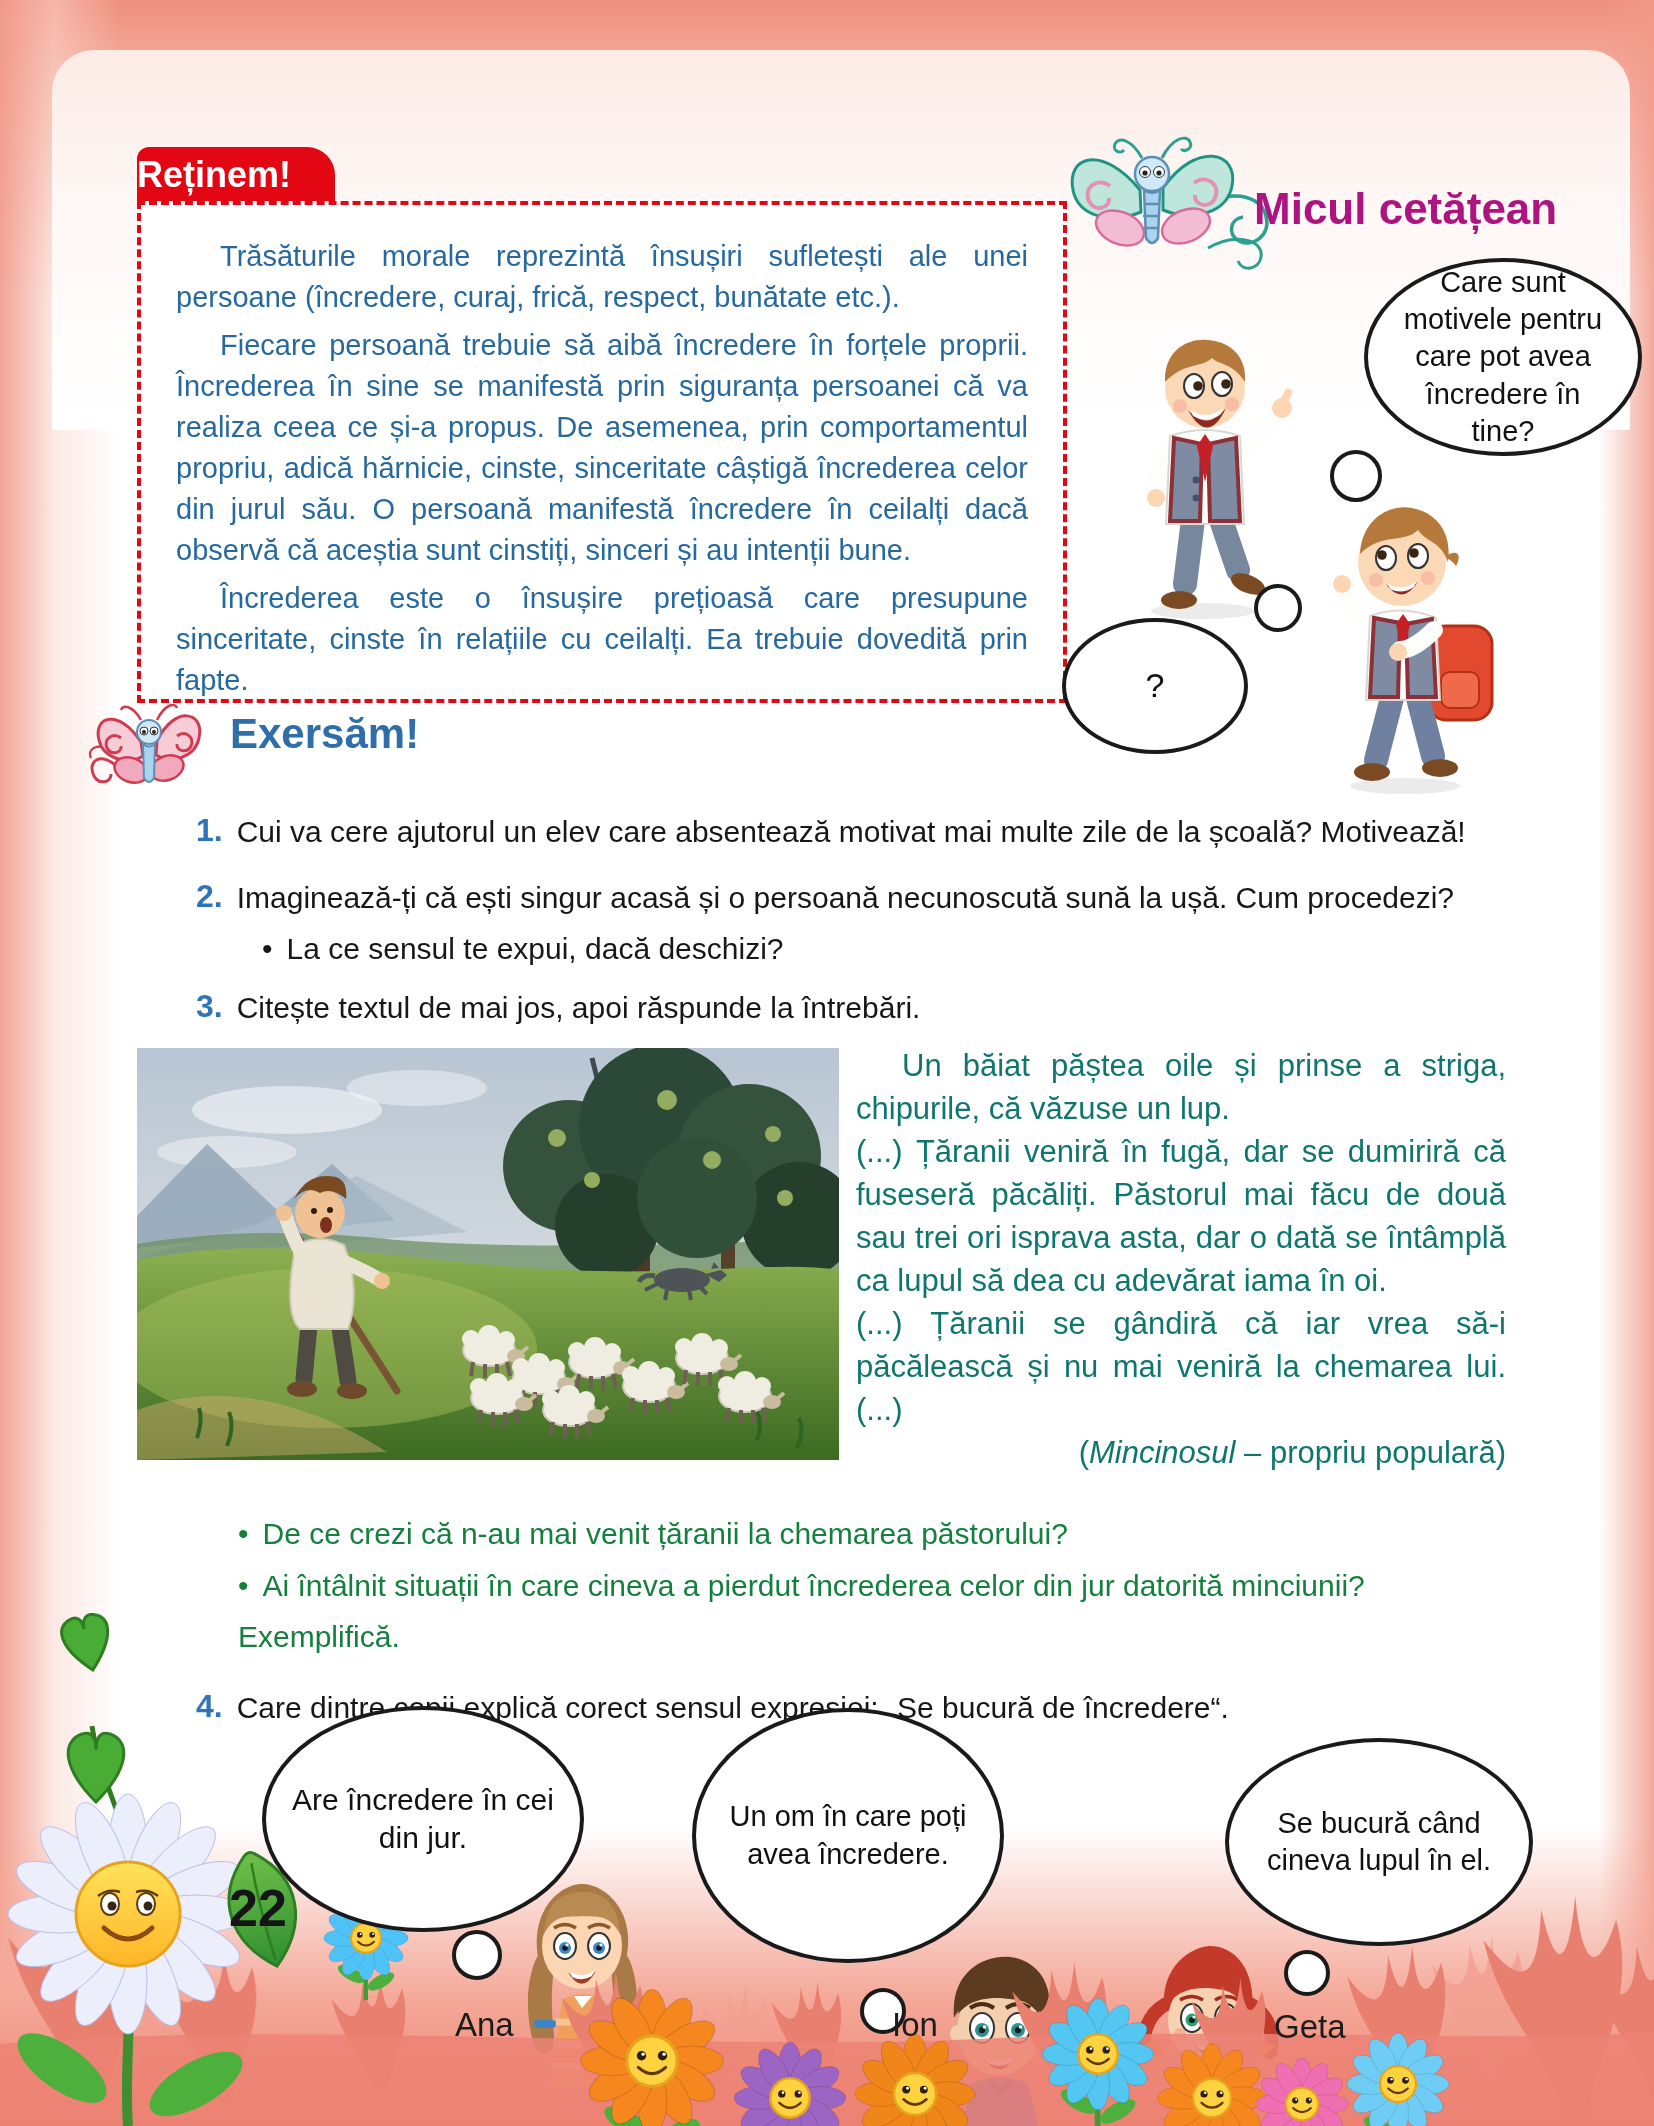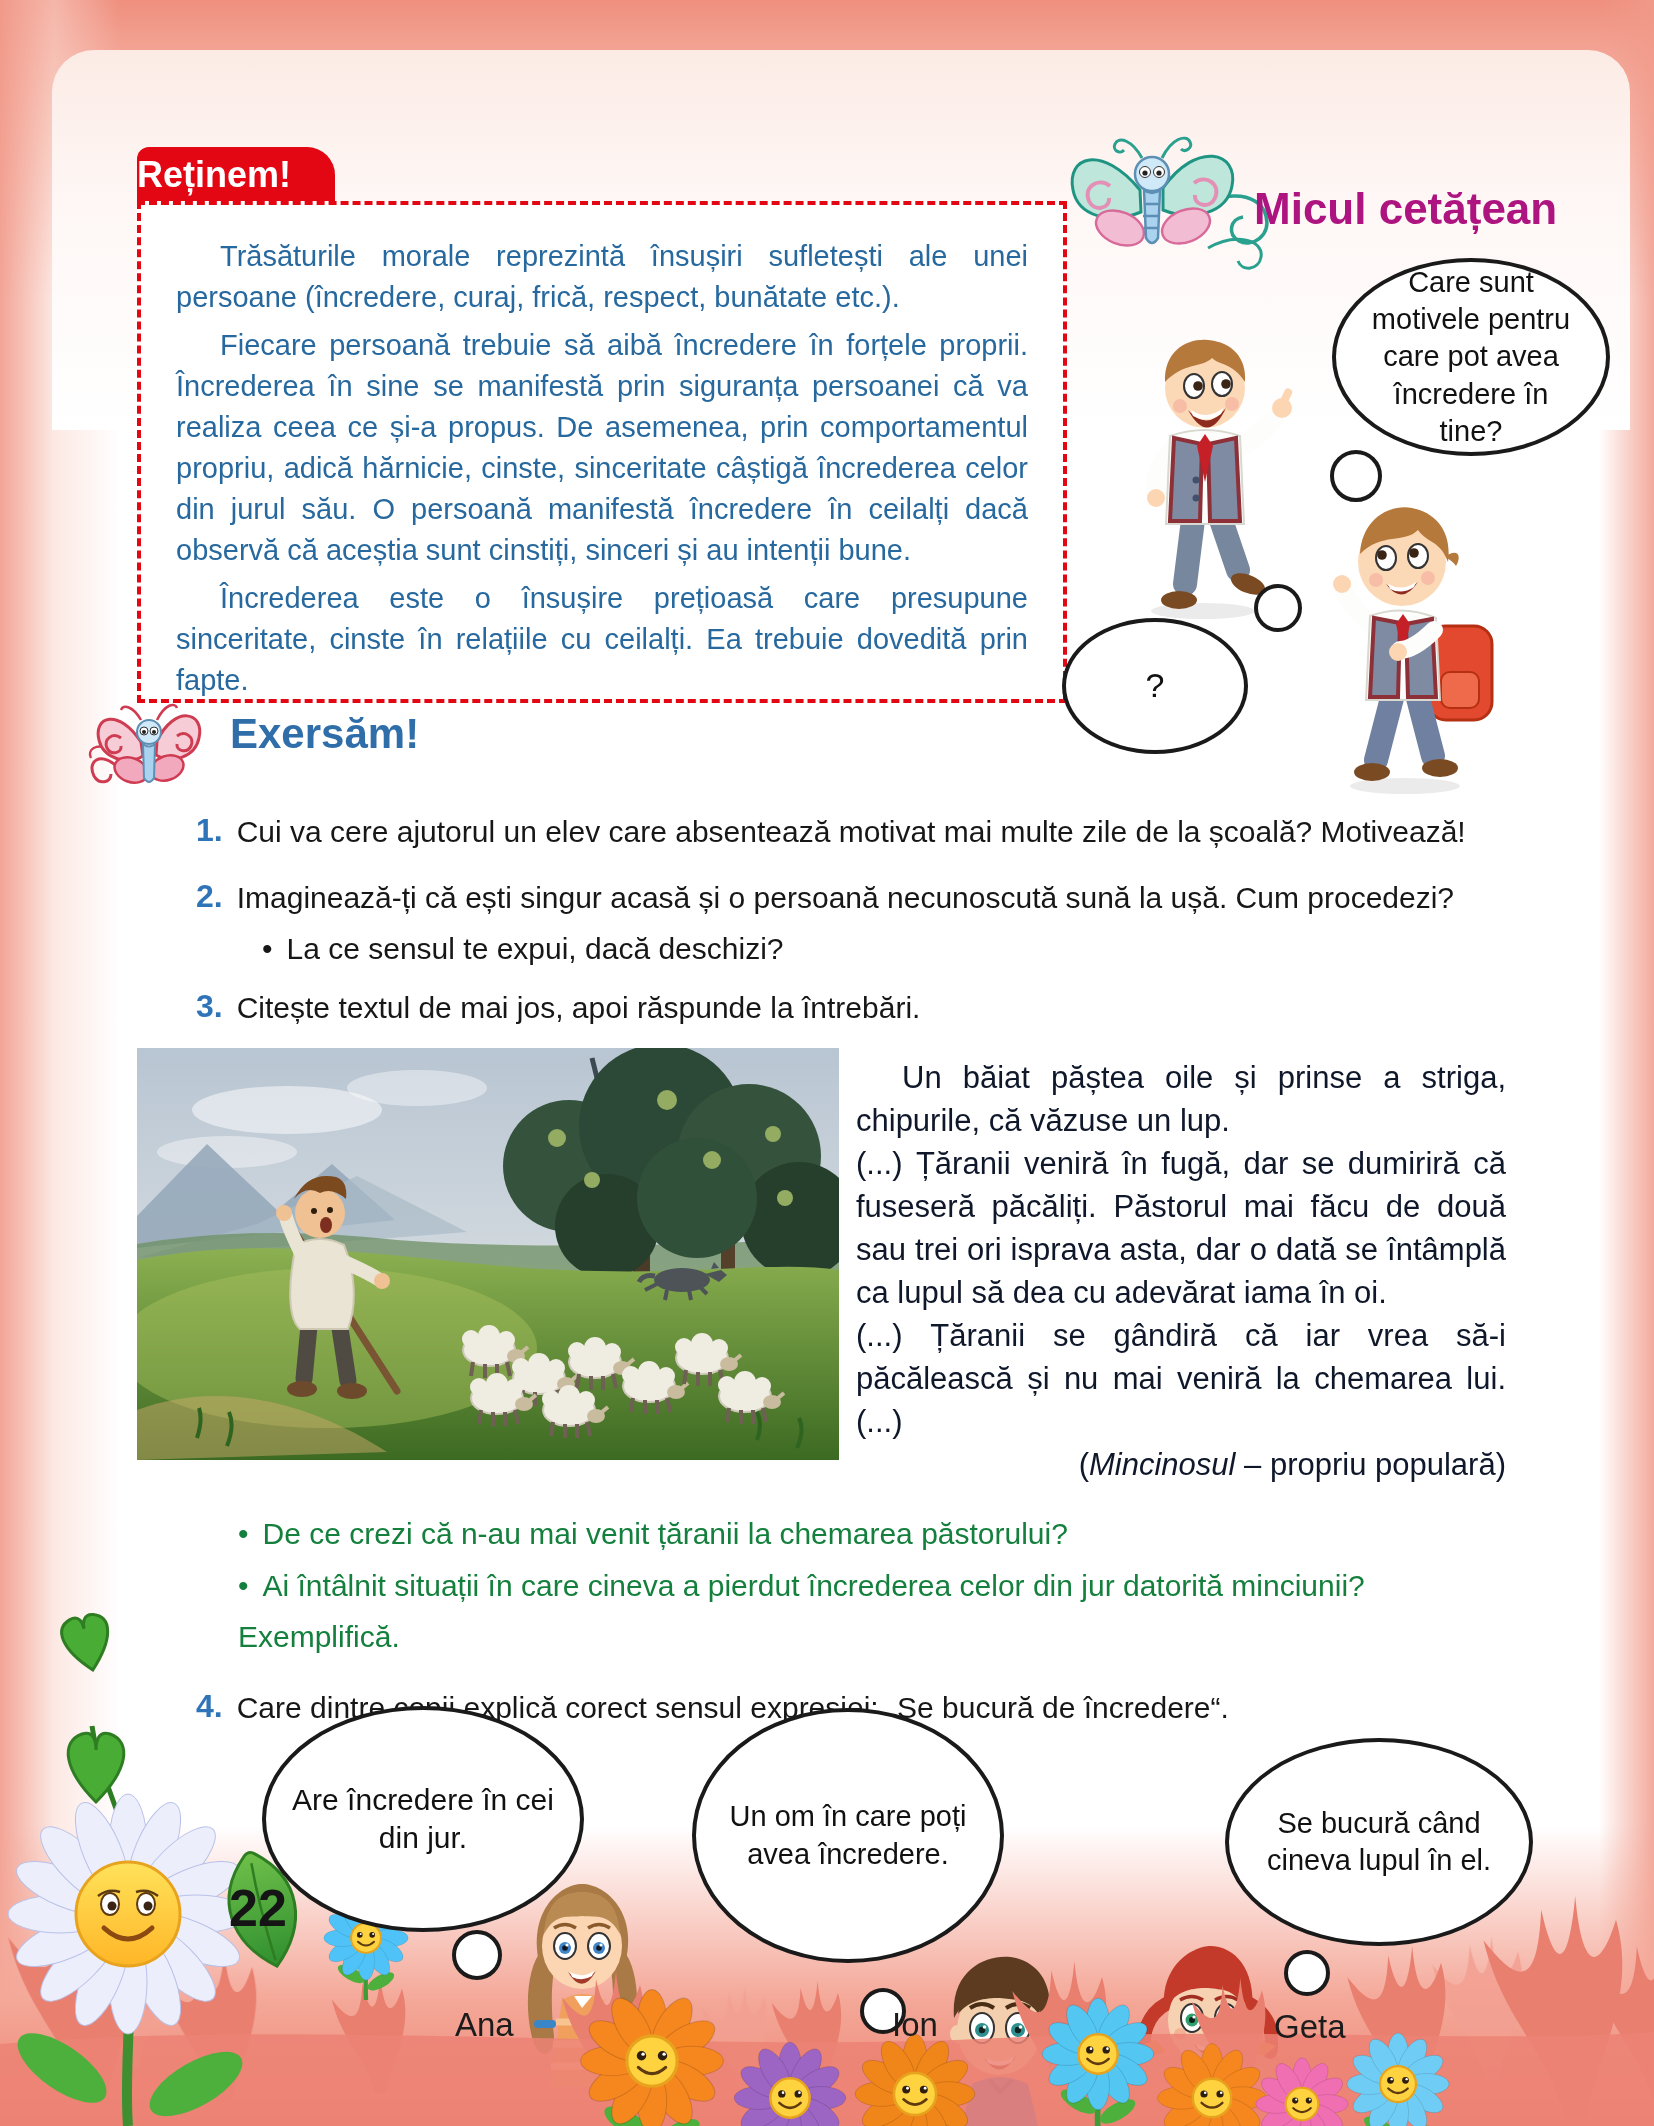--- a/index.html
+++ b/index.html
@@ -28,38 +28,38 @@
     line-height:41px;text-align:justify;}
   .note-box p{margin:7px;text-indent:44px;}
 
   
   .page-title{left:1254px;top:184px;font-size:44px;font-weight:bold;color:#ad147f;}
 
   .bubble{border:4px solid #1a1a1a;border-radius:50%;background:#fff;display:flex;
     align-items:center;justify-content:center;text-align:center;color:#111;
     font-size:29px;line-height:1.28;padding:10px 26px;box-sizing:border-box;}
   .trail{border:4px solid #1a1a1a;border-radius:50%;background:#fff;box-sizing:border-box;}
-  .bubble-q{left:1332px;top:258px;width:278px;height:198px;}
+  .bubble-q{left:1364px;top:258px;width:278px;height:198px;}
   .trail-q{left:1330px;top:450px;width:52px;height:52px;}
   .bubble-reply{left:1062px;top:618px;width:186px;height:136px;font-size:34px;}
   .trail-reply{left:1254px;top:584px;width:48px;height:48px;}
 
   
   .exersam-heading{left:230px;top:710px;font-size:42px;font-weight:bold;color:#2f6ea8;}
   .ex{left:196px;width:1330px;display:flex;gap:14px;align-items:flex-start;}
   .ex-num{font-weight:bold;color:#2f74b8;font-size:32px;line-height:1.15;}
   .ex-text{font-size:30px;color:#171717;line-height:1.3;}
   .ex1{top:812px;} .ex2{top:878px;} .ex3{top:988px;} .ex4{top:1688px;}
   .subbullet{left:262px;top:932px;width:1200px;font-size:30px;color:#171717;}
   .subbullet::before,.qitem::before{content:"•";margin-right:14px;}
 
   
   .scene{left:137px;top:1048px;width:702px;height:412px;}
   .story{left:856px;top:1044px;width:650px;font-size:31px;line-height:43px;
-    color:#0f172a;text-align:justify;margin-top:12px;}
+    color:#0f766e;text-align:justify;}
   .story p{margin:0;}
   .story .ind{text-indent:46px;}
   .story .src{text-align:right;}
   .qitem{width:1280px;font-size:30px;color:#15803d;line-height:1.7;}
   .q1{left:238px;top:1508px;} .q2{left:238px;top:1560px;}
 
   
   .bubble-a{left:262px;top:1706px;width:322px;height:226px;font-size:30px;}
   .trail-a{left:452px;top:1930px;width:50px;height:50px;}
   .bubble-b{left:692px;top:1708px;width:312px;height:255px;font-size:29px;}

